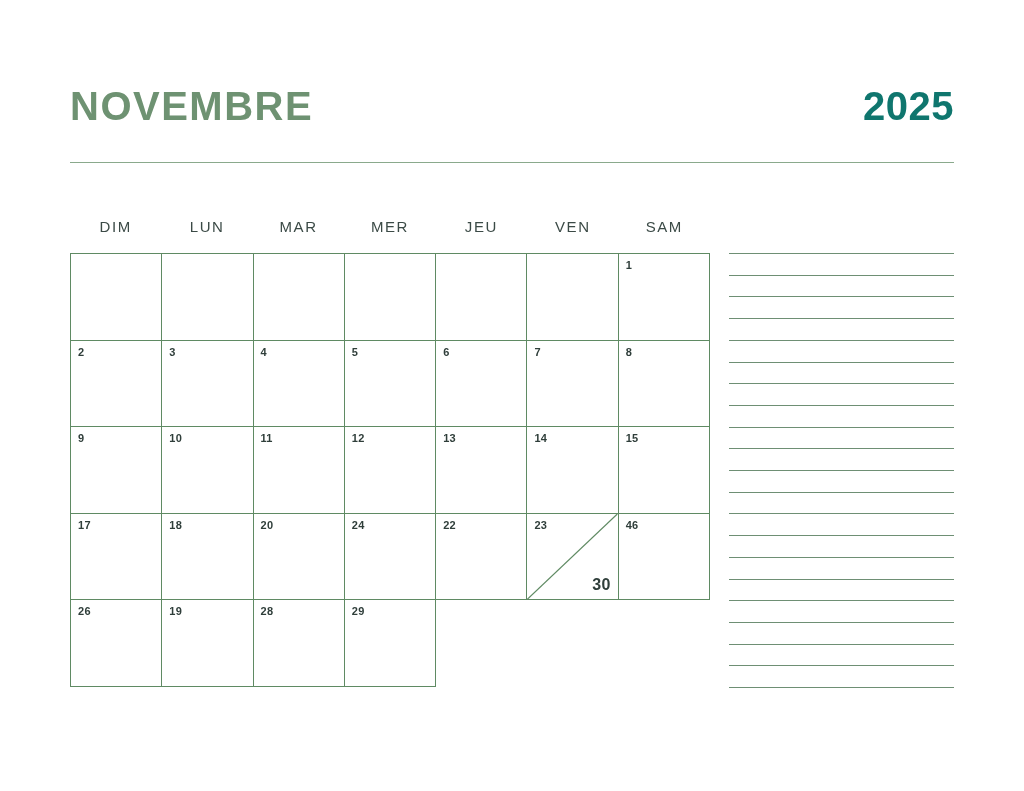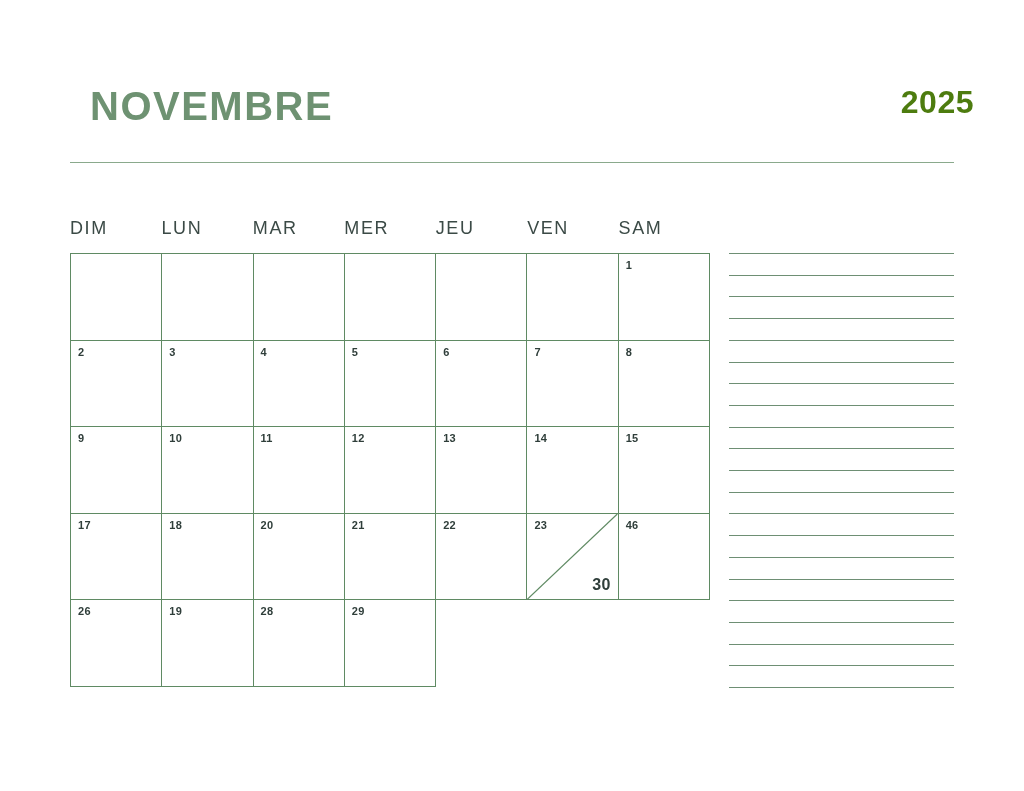--- a/index.html
+++ b/index.html
@@ -20,36 +20,35 @@
     box-sizing: border-box;
   }
 
   
   .header {
     position: absolute;
     left: 70px;
     top: 86px;
     width: 884px;
     display: flex;
-    align-items: flex-start;
+    align-items: center;
     justify-content: space-between;
-    margin-left: 20px;
   }
   .month-title {
     font-size: 40px;
     font-weight: bold;
     letter-spacing: 1.5px;
     color: #6e9272;
     line-height: 1;
   }
   .year-title {
-    font-size: 32px;
+    font-size: 40px;
     font-weight: bold;
     letter-spacing: 0.5px;
-    color: #4d7c0f;
+    color: #0f766e;
     line-height: 1;
   }
   .header-rule {
     position: absolute;
     left: 70px;
     top: 162px;
     width: 884px;
     height: 1px;
     background: #8aa98c;
   }
@@ -57,21 +56,22 @@
   
   .weekdays {
     position: absolute;
     left: 70px;
     top: 218px;
     width: 640px;
     display: grid;
     grid-template-columns: repeat(7, 1fr);
   }
   .weekday {
-    font-size: 18px;
+    text-align: center;
+    font-size: 15px;
     letter-spacing: 1.6px;
     color: #3b4a46;
   }
 
   
   .grid {
     position: absolute;
     left: 70px;
     top: 253px;
     width: 640px;
@@ -219,21 +219,21 @@
     <div class="cell">
         <span class="daynum">17</span>
       </div>
     <div class="cell">
         <span class="daynum">18</span>
       </div>
     <div class="cell">
         <span class="daynum">20</span>
       </div>
     <div class="cell">
-        <span class="daynum">21</span>
+        <span class="daynum">24</span>
       </div>
     <div class="cell">
         <span class="daynum">22</span>
       </div>
 
     <div class="cell split">
       <span class="diag">
         <svg viewBox="0 0 100 100" preserveAspectRatio="none">
           <line x1="100" y1="0" x2="0" y2="100" stroke="#5f8a63" stroke-width="1.2" vector-effect="non-scaling-stroke"></line>
         </svg>

